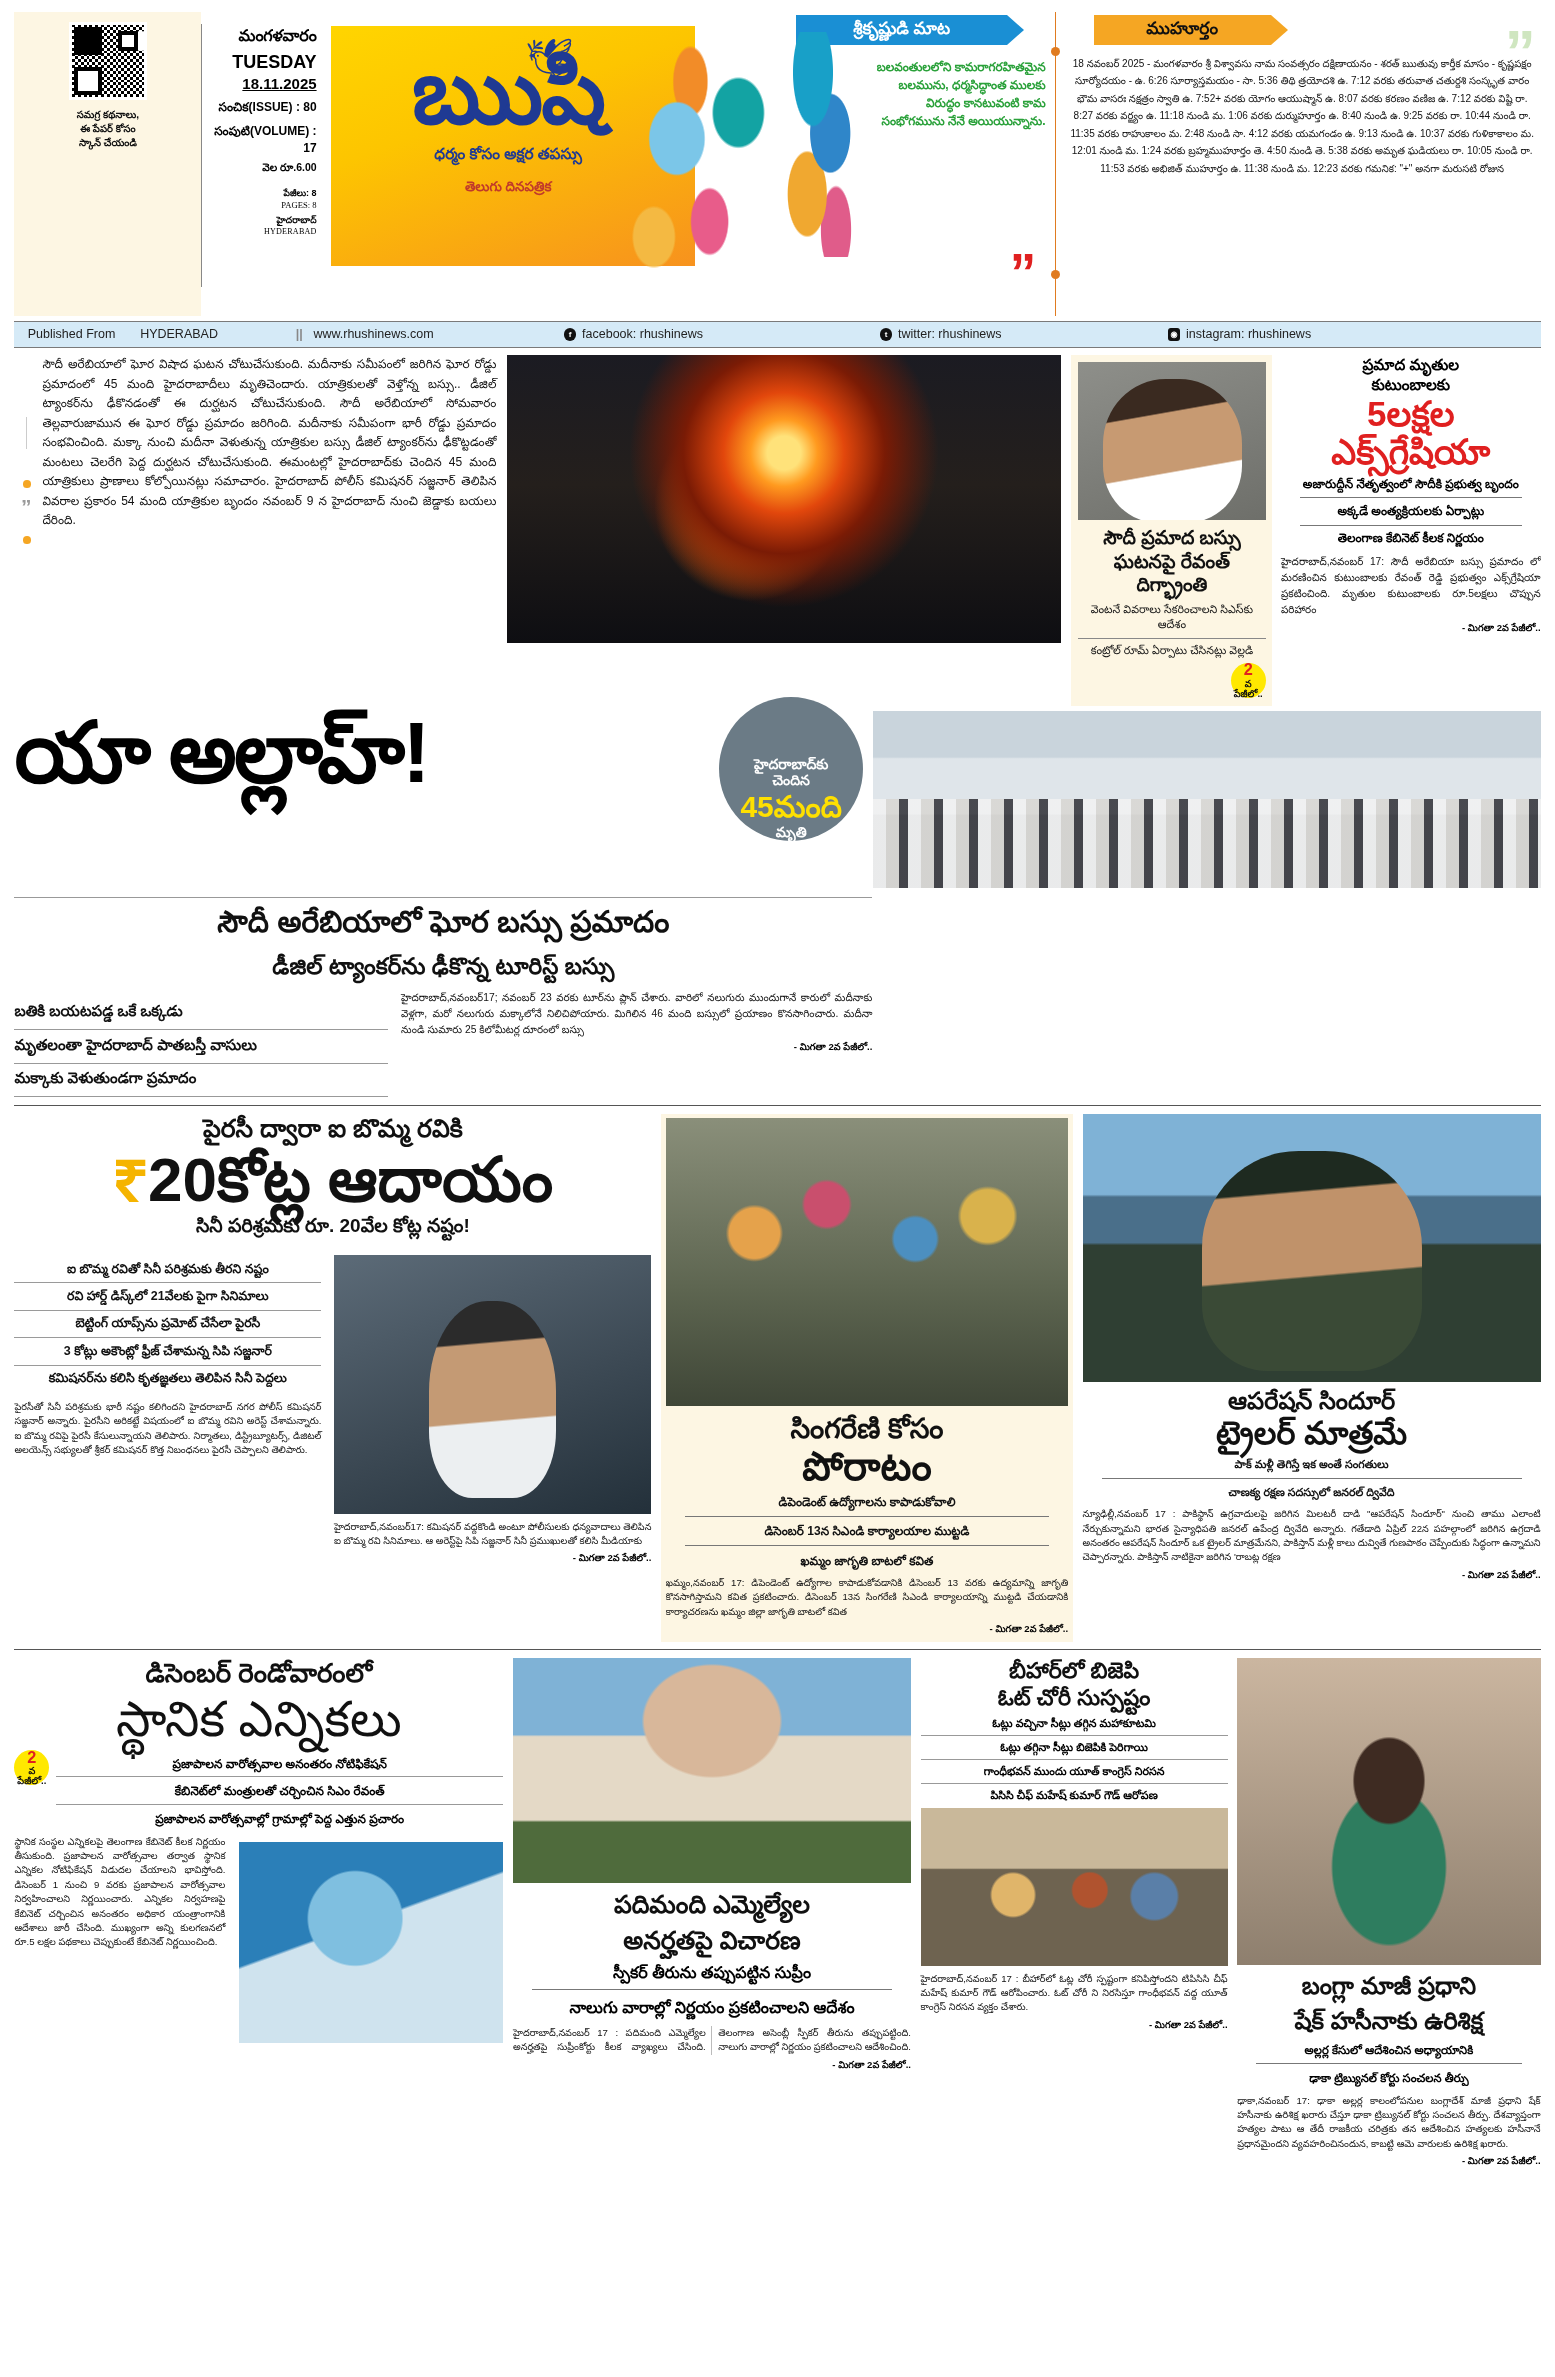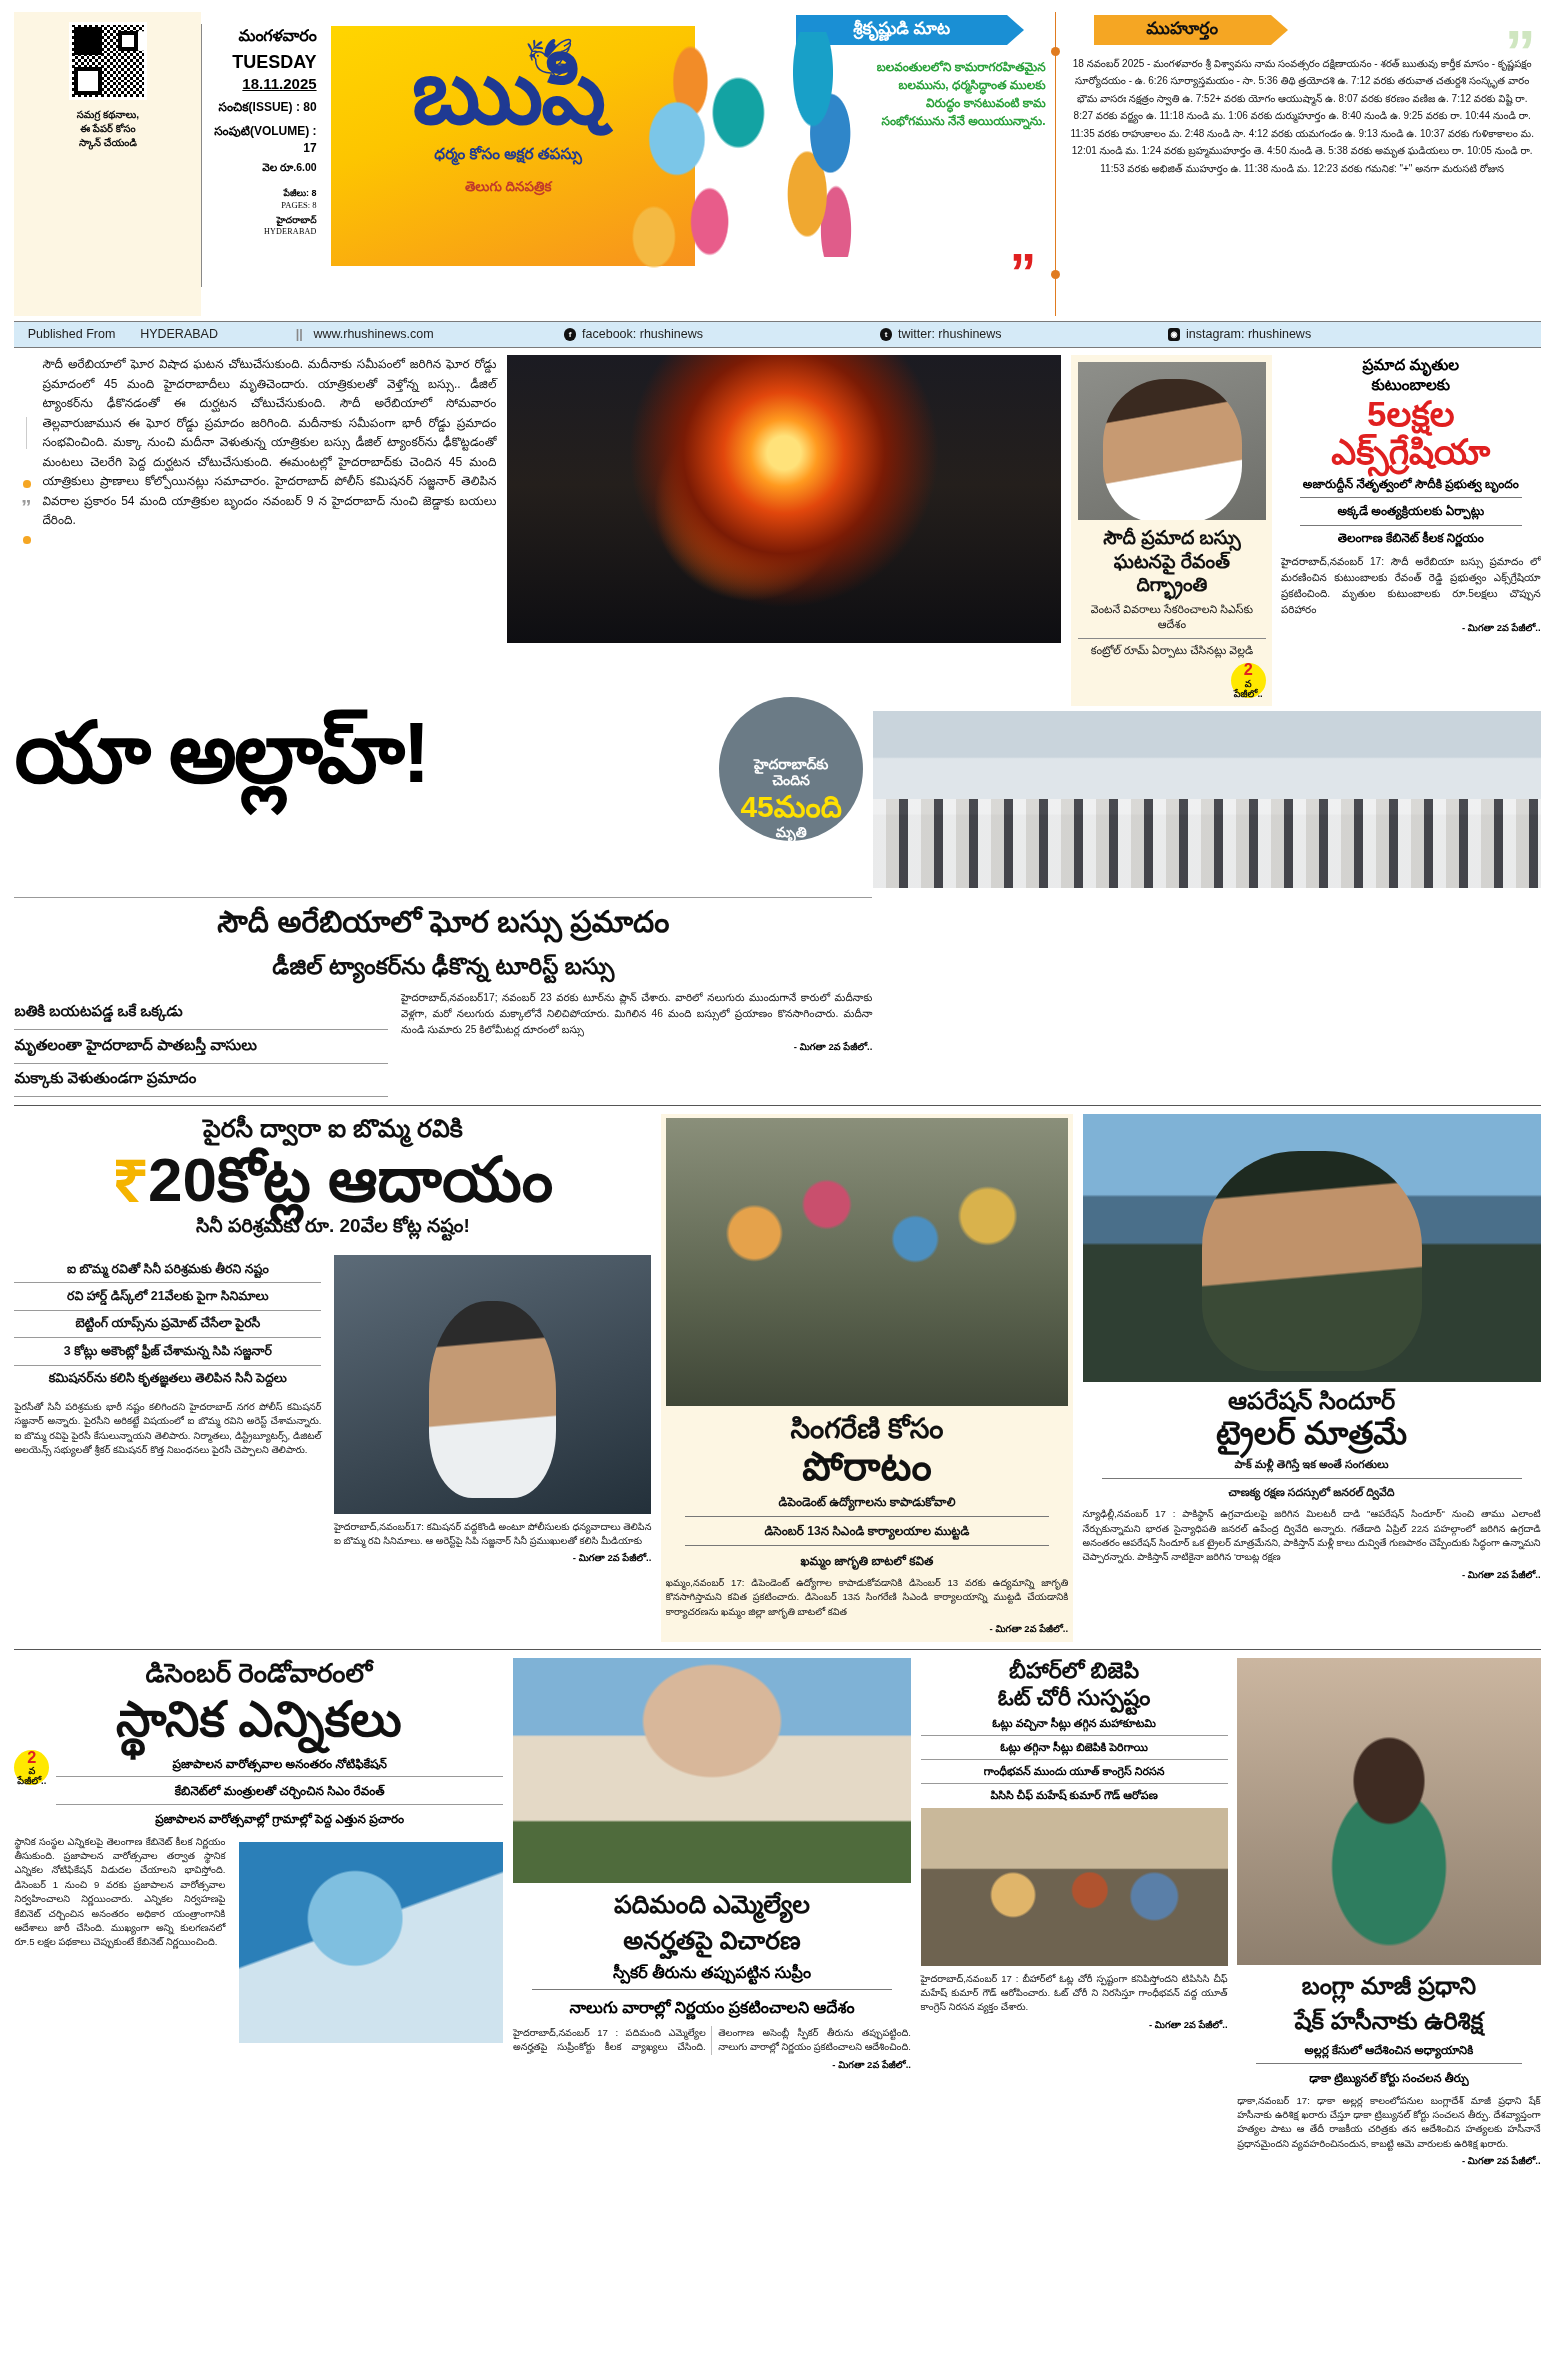--- a/index.html
+++ b/index.html
@@ -375,21 +375,21 @@
   .op-deck { font-size: 11px; font-weight:bold; text-align:center; margin-top:5.8px; line-height:1.45; color:#111; }
 
   
   .sec3 { display:flex; gap:9.6px; margin-top: 5.8px; }
   .sec3-c1 { flex: 0 0 489px; }
   .sec3-c2 { flex: 0 0 398px; }
   .sec3-c3 { flex: 0 0 307px; }
   .sec3-c4 { flex: 1; }
 
   .elec-kicker { font-size: 26px; font-weight:bold; text-align:center; color:#111; }
-  .elec-big { font-size: 49px; font-weight:bold; text-align:center; color:#111; line-height:1.02; }
+  .elec-big { font-size: 49px; font-weight:normal; text-align:center; color:#111; line-height:1.02; }
   .elec-deck { font-size: 12px; font-weight:bold; text-align:center; line-height:1.5; margin-top:4.8px; }
   .elec-line { border-top:1px solid #999; margin: 3.8px 0; }
 
   .page2-badge {
     display:inline-flex; align-items:center; justify-content:center;
     width: 35px; height: 35px; border-radius: 50%; background:#ffe800;
     font-size: 9.6px; font-weight:bold; color:#111; line-height:1.05; text-align:center;
     flex-direction: column;
   }
   .page2-badge .num { font-size: 16.3px; color:#e02020; font-weight:bold; }

